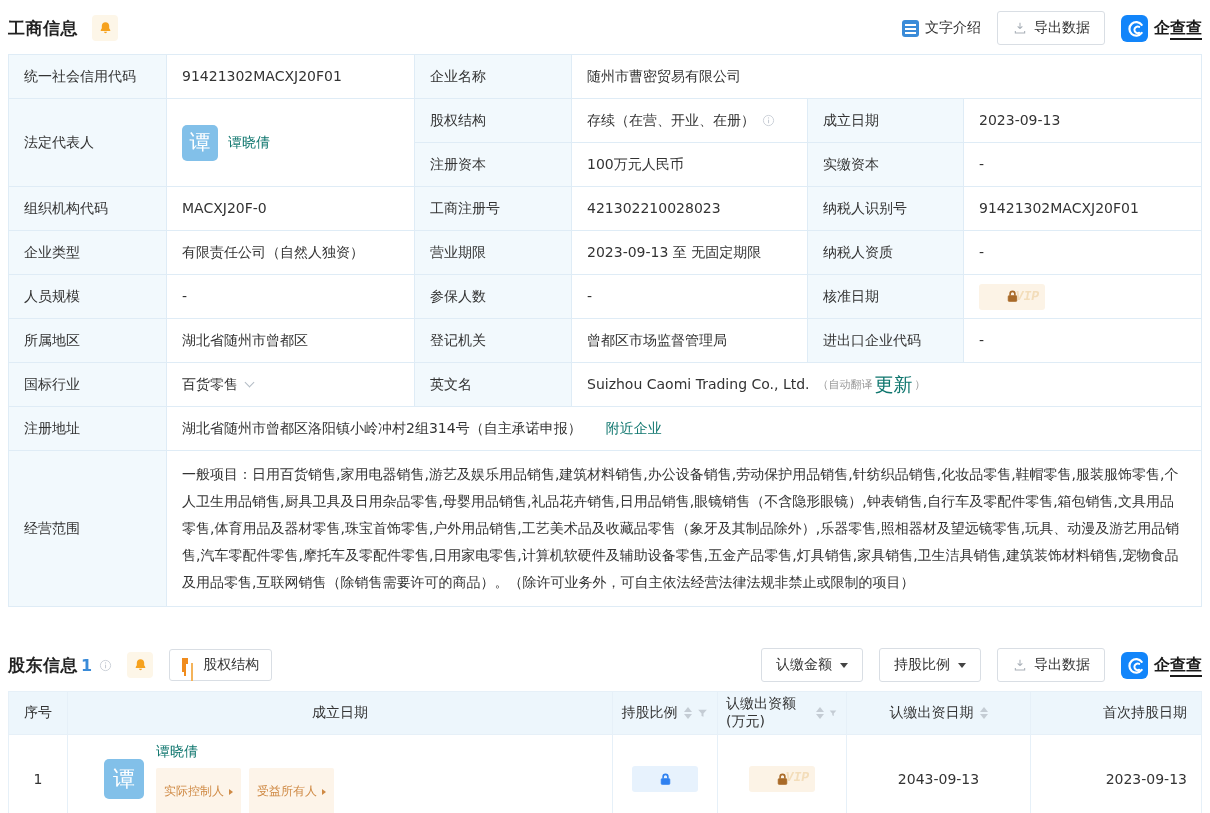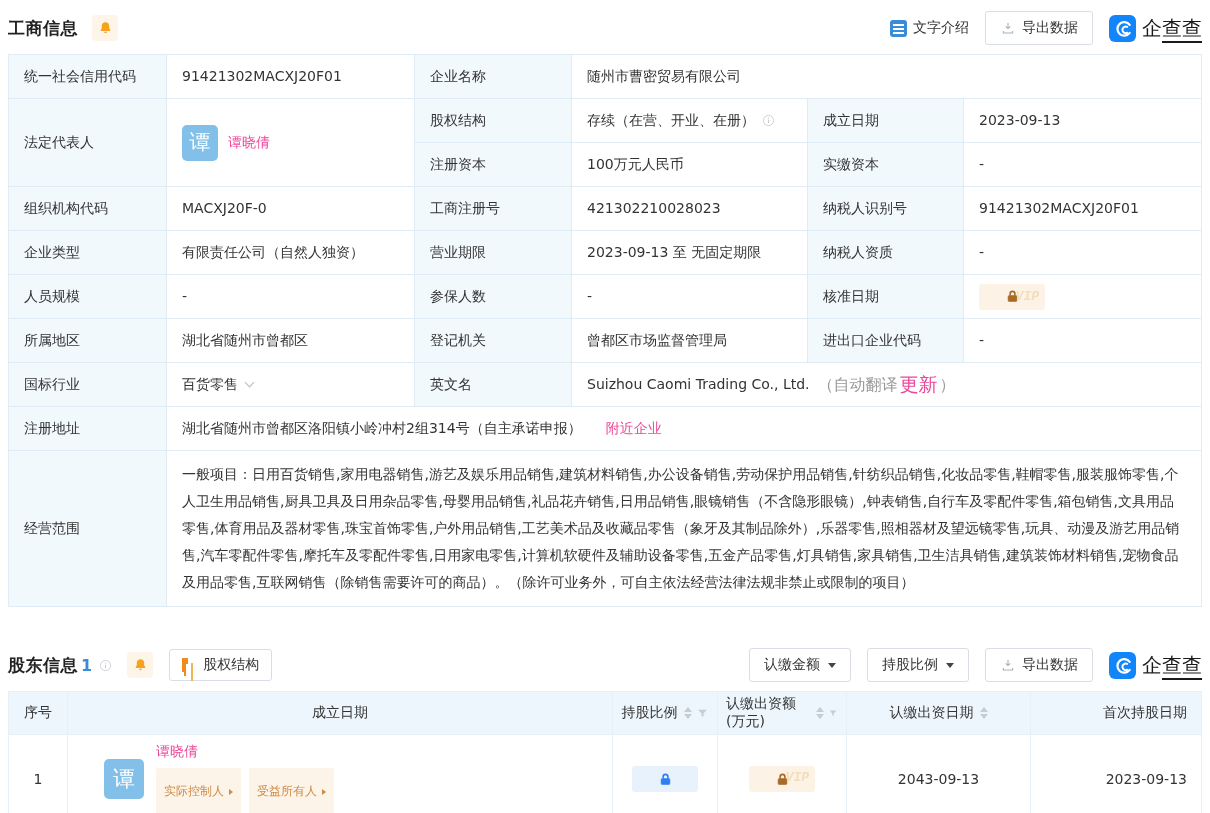--- a/index.html
+++ b/index.html
@@ -25,34 +25,34 @@
   .doc-ic { width:17px; height:17px; background:#3a8bd8; border-radius:3px; position:relative; }
   .doc-ic::before { content:""; position:absolute; left:3px; top:4px; width:11px; height:2px;
     background:#fff; box-shadow:0 4px 0 #fff, 0 8px 0 #fff; }
   .caret-down { width:0; height:0; border-left:4px solid transparent; border-right:4px solid transparent;
     border-top:5px solid #444; margin-left:2px; }
 
   
   .brand { display:flex; align-items:center; gap:6px; cursor:pointer; }
   .brand-ic { width:27px; height:27px; background:#1285fa; border-radius:6px;
     display:flex; align-items:center; justify-content:center; }
-  .brand-text { font-size:20px; font-weight:400; color:#1a1a1a; line-height:1; }
+  .brand-text { font-size:16px; font-weight:700; color:#1a1a1a; line-height:1; }
   .brand-text .ul { border-bottom:2.5px solid #1a1a1a; padding-bottom:1px; }
 
   
   .biz-table { display:grid; grid-template-columns:157px 247px 156px 235px 155px 1fr;
     gap:1px; background:#dfecf6; border:1px solid #dfecf6; margin-bottom:38px; }
   .cell { background:#fff; min-height:43px; display:flex; align-items:center;
     padding:6px 15px; line-height:1.45; }
   .lbl { background:#f2f9fd; }
   .span2r { grid-row:span 2; }
   .span3c { grid-column:span 3; }
   .span5c { grid-column:span 5; }
-  .link { color:#ec4899; cursor:pointer; text-decoration:none; }
-  .gray { color:#999; font-size:16px; }
+  .link { color:#0f766e; cursor:pointer; text-decoration:none; }
+  .gray { color:#999; font-size:11px; }
   .avatar { background:#82c0e9; color:#fff; border-radius:5px; display:flex;
     align-items:center; justify-content:center; flex:none; }
   .avatar.sm { width:36px; height:36px; font-size:21px; }
   .avatar.lg { width:40px; height:40px; font-size:22px; }
   .chev { display:inline-block; width:7px; height:7px; border:solid #b3bcc5;
     border-width:0 1.5px 1.5px 0; transform:rotate(45deg); margin:-4px 0 0 8px; }
   .scope-cell { align-items:flex-start; padding:10px 15px; }
   .scope-text { line-height:27px; }
 
   

